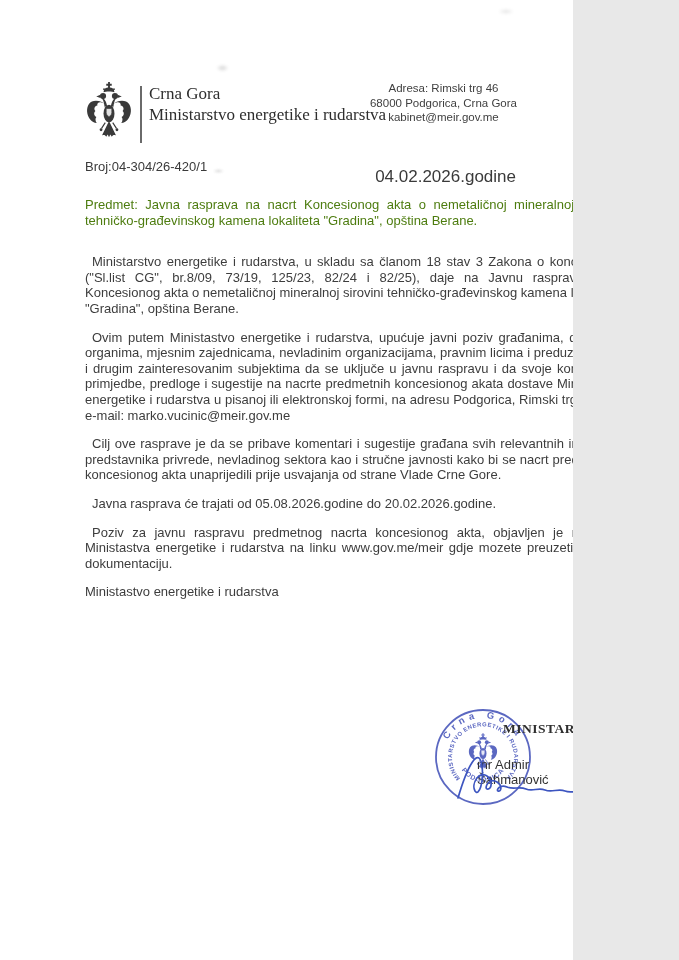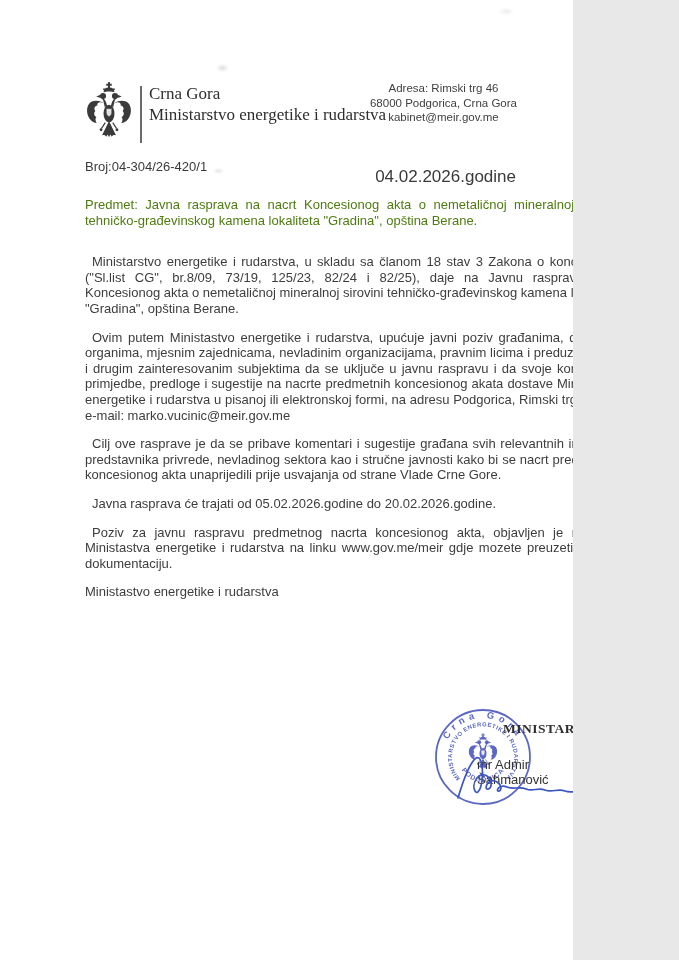--- a/index.html
+++ b/index.html
@@ -90,21 +90,21 @@
   </div>
 
   <div class="ref-number">Broj:04-304/26-420/1</div>
   <div class="ref-date">04.02.2026.godine</div>
 
   <div class="letter-body">
     <p class="subject">Predmet: Javna rasprava na nacrt Koncesionog akta o nemetaličnoj mineralnoj sirovini tehničko-građevinskog kamena lokaliteta "Gradina", opština Berane.</p>
     <p class="para">Ministarstvo energetike i rudarstva, u skladu sa članom 18 stav 3 Zakona o koncesijama ("Sl.list CG", br.8/09, 73/19, 125/23, 82/24 i 82/25), daje na Javnu raspravu nacrt Koncesionog akta o nemetaličnoj mineralnoj sirovini tehničko-građevinskog kamena lokaliteta "Gradina", opština Berane.</p>
     <p class="para">Ovim putem Ministastvo energetike i rudarstva, upućuje javni poziv građanima, državnim organima, mjesnim zajednicama, nevladinim organizacijama, pravnim licima i preduzetnicima i drugim zainteresovanim subjektima da se uključe u javnu raspravu i da svoje komentare, primjedbe, predloge i sugestije na nacrte predmetnih koncesionog akata dostave Ministastvu energetike i rudarstva u pisanoj ili elektronskoj formi, na adresu Podgorica, Rimski trg br.46 ili e-mail: marko.vucinic@meir.gov.me</p>
     <p class="para">Cilj ove rasprave je da se pribave komentari i sugestije građana svih relevantnih institucija predstavnika privrede, nevladinog sektora kao i stručne javnosti kako bi se nacrt predmetnog koncesionog akta unaprijedili prije usvajanja od strane Vlade Crne Gore.</p>
-    <p class="para">Javna rasprava će trajati od 05.02.2026.godine do 20.02.2026.godine.</p>
+    <p class="para">Javna rasprava će trajati od 05.08.2026.godine do 20.02.2026.godine.</p>
     <p class="para">Poziv za javnu raspravu predmetnog nacrta koncesionog akta, objavljen je na sajtu Ministastva energetike i rudarstva na linku www.gov.me/meir gdje mozete preuzeti prateću dokumentaciju.</p>
     <p class="closing-org">Ministastvo energetike i rudarstva</p>
   </div>
 
   <svg class="stamp" viewBox="0 0 140 140">
     <defs>
       <path id="arcOuter" d="M31,70 A39,39 0 0 1 109,70"></path>
       <path id="arcRing" d="M46,90 A31,31 0 1 1 94,90"></path>
       <path id="arcBottom" d="M50,85 A25,25 0 0 0 90,85"></path>
     </defs>

